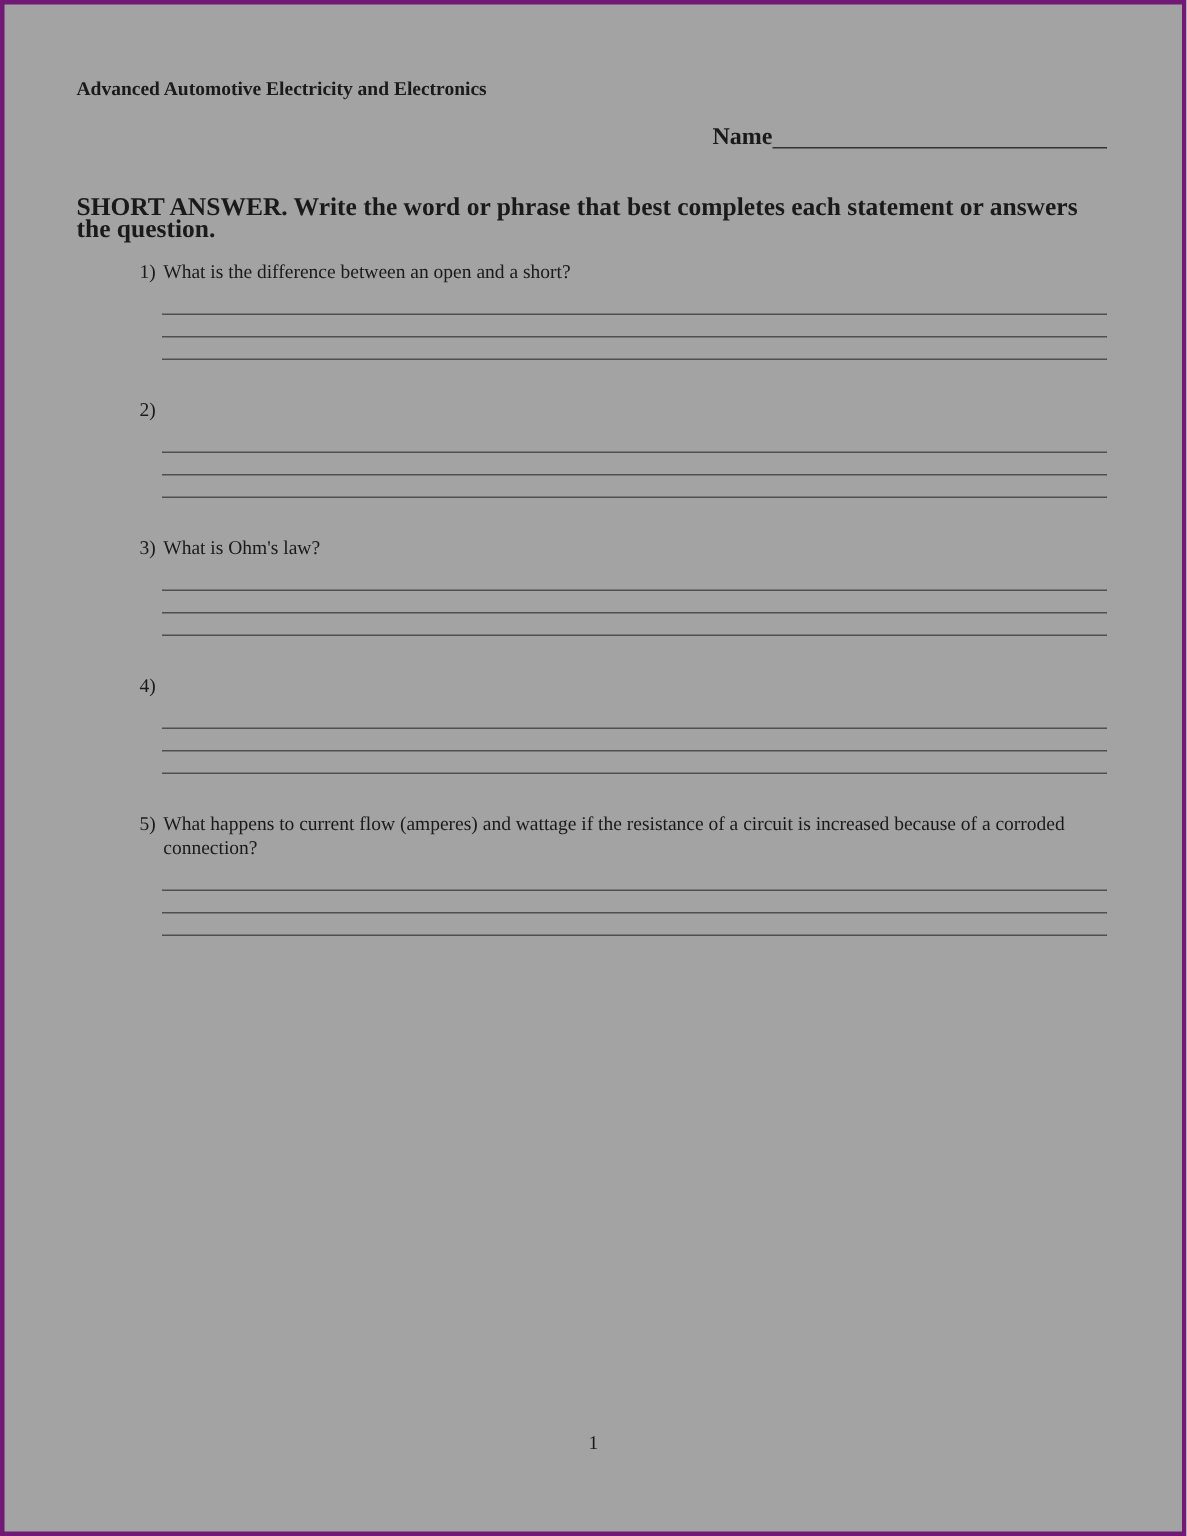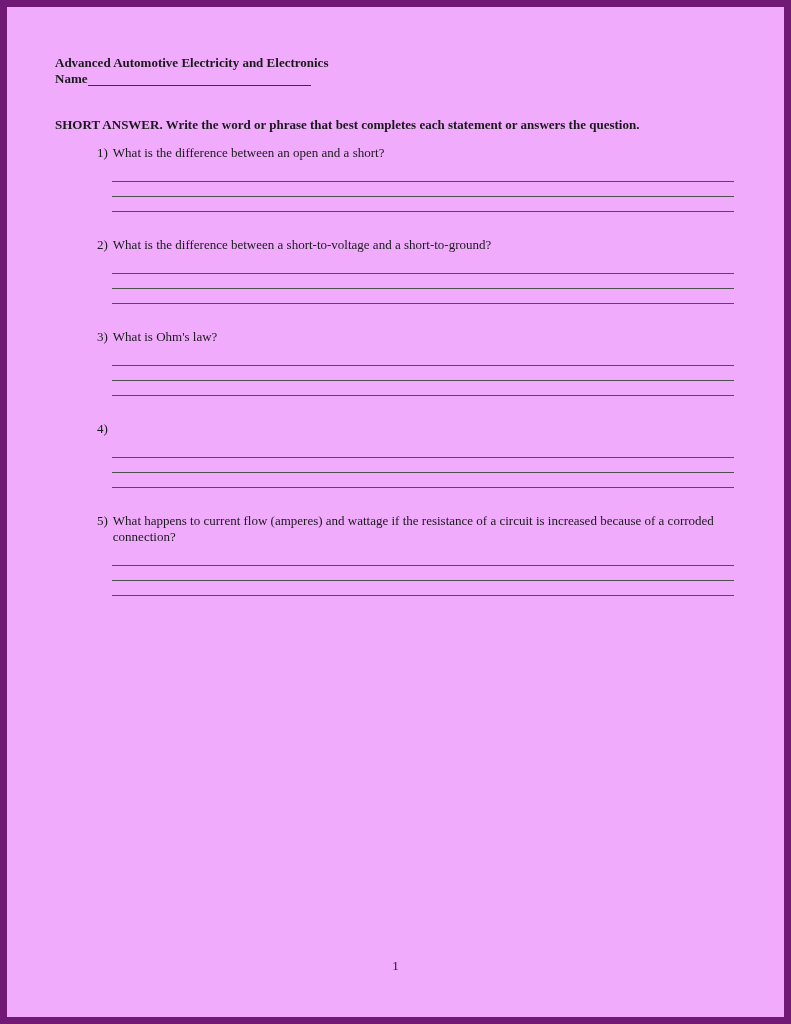--- a/index.html
+++ b/index.html
@@ -6,50 +6,51 @@
     margin: 0;
     padding: 0;
     background: #ffffff;
     font-family: "Liberation Serif", serif;
     color: #1a1a1a;
   }
   .page {
     position: relative;
     width: 791px;
     height: 1024px;
-    background: #f0abfc;
+    background: #a3a3a3;
     box-sizing: border-box;
-    border: 7px solid #701a75;
+    border: 3px solid #701a75;
     padding: 49px 50px 0 48px;
     overflow: hidden;
   }
   .header-line {
     font-size: 13px;
     font-weight: bold;
     line-height: 14px;
     white-space: nowrap;
   }
   .name-row {
-    margin-top: 1px;
+    margin-top: 18px;
     height: 17px;
-    font-size: 13px;
+    font-size: 16px;
     font-weight: bold;
     line-height: 15px;
+    text-align: right;
   }
   .name-label { display: inline-block; }
   .name-line {
     display: inline-block;
     width: 223px;
     height: 13px;
     border-bottom: 1.2px solid #333333;
     vertical-align: bottom;
   }
   .instruction {
     margin-top: 29px;
-    font-size: 13px;
+    font-size: 17px;
     font-weight: bold;
     line-height: 15px;
   }
   .questions { margin-top: 0; }
   .question { margin-top: 25px; padding-left: 42px; }
   .question:first-child { margin-top: 13px; }
   .q-body {
     display: flex;
     align-items: flex-start;
     font-size: 13px;
@@ -96,21 +97,20 @@
     <div class="answer-lines">
           <div class="answer-line"></div>
           <div class="answer-line"></div>
           <div class="answer-line"></div>
         </div>
   </div>
 
   <div class="question">
     <div class="q-body">
       <span class="q-num">2)</span>
-      <span class="q-text">What is the difference between a short-to-voltage and a short-to-ground?</span>
     </div>
     <div class="answer-lines">
           <div class="answer-line"></div>
           <div class="answer-line"></div>
           <div class="answer-line"></div>
         </div>
   </div>
 
   <div class="question">
     <div class="q-body">

